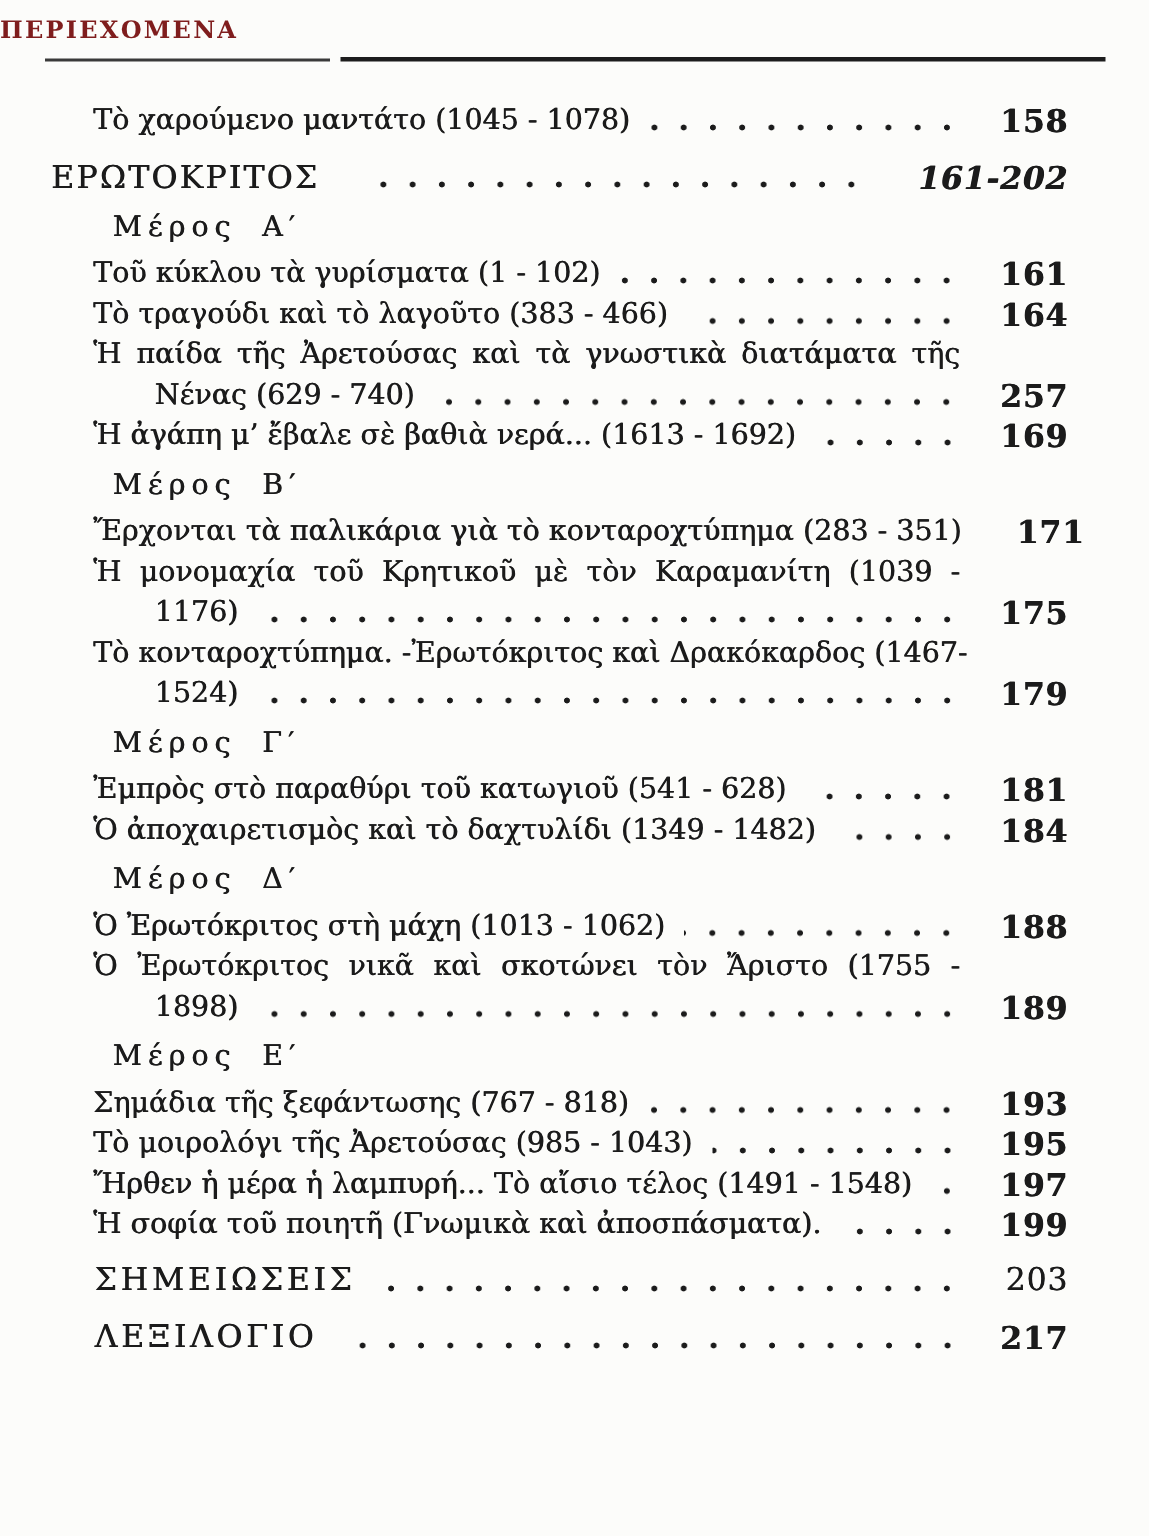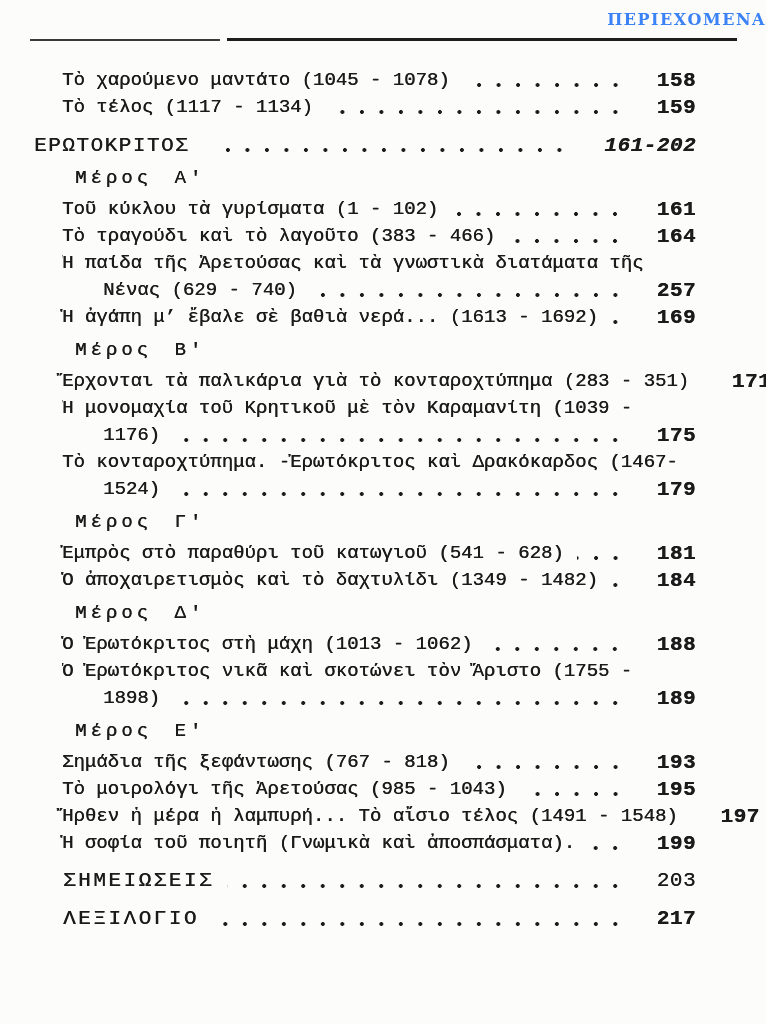--- a/index.html
+++ b/index.html
@@ -13,42 +13,41 @@
     position: relative;
     width: 766px; height: 1024px;
     background: #fcfcfa;
     color: #1b1b1b;
     box-sizing: border-box;
   }
   
   .header {
     position: absolute;
     top: 10px; left: 0; right: 0;
-    text-align: right;
+    text-align: left;
     font-size: 16px;
     font-weight: bold;
     letter-spacing: 1.5px;
-    color: #3b82f6;
+    color: #7f1d1d;
   }
   
   .rule { position: absolute; top: 38px; left: 0; right: 0; height: 4px; }
   .rule .seg-left {
     position: absolute; left: 30px; width: 190px; top: 1px; height: 2px;
     background: #3a3a3a;
   }
   .rule .seg-right {
     position: absolute; left: 227px; right: 29px; top: 0; height: 3px;
     background: #1d1d1d;
   }
   
   .toc {
     position: absolute;
-    top: 67px; left: 0; right: 16px;
+    top: 67px; left: 0; right: 0;
     padding: 0 54px 0 0;
-    font-family: Liberation Mono, monospace;
   }
   .row {
     display: flex;
     align-items: flex-end;
     line-height: 27px;
     font-size: 19px;
     text-shadow: 0.4px 0 0 currentColor;
   }
   .row .txt { white-space: nowrap; }
   .leader {
@@ -105,25 +104,20 @@
   <div class="rule">
     <span class="seg-left"></span>
     <span class="seg-right"></span>
   </div>
   <div class="toc" id="toc">
       <div class="row t-entry">
         <span class="txt">Τὸ χαρούμενο μαντάτο (1045 - 1078)</span>
         <span class="leader"></span>
         <span class="pg">158</span>
       </div>
-      <div class="row t-entry">
-        <span class="txt">Τὸ τέλος (1117 - 1134)</span>
-        <span class="leader"></span>
-        <span class="pg">159</span>
-      </div>
       <div class="row t-chapter-main">
         <span class="txt">ΕΡΩΤΟΚΡΙΤΟΣ</span>
         <span class="leader"></span>
         <span class="pg italic">161-202</span>
       </div>
       <div class="row t-part">
         <span class="txt">Μέρος Α′</span>
       </div>
       <div class="row t-entry">
         <span class="txt">Τοῦ κύκλου τὰ γυρίσματα (1 - 102)</span>

